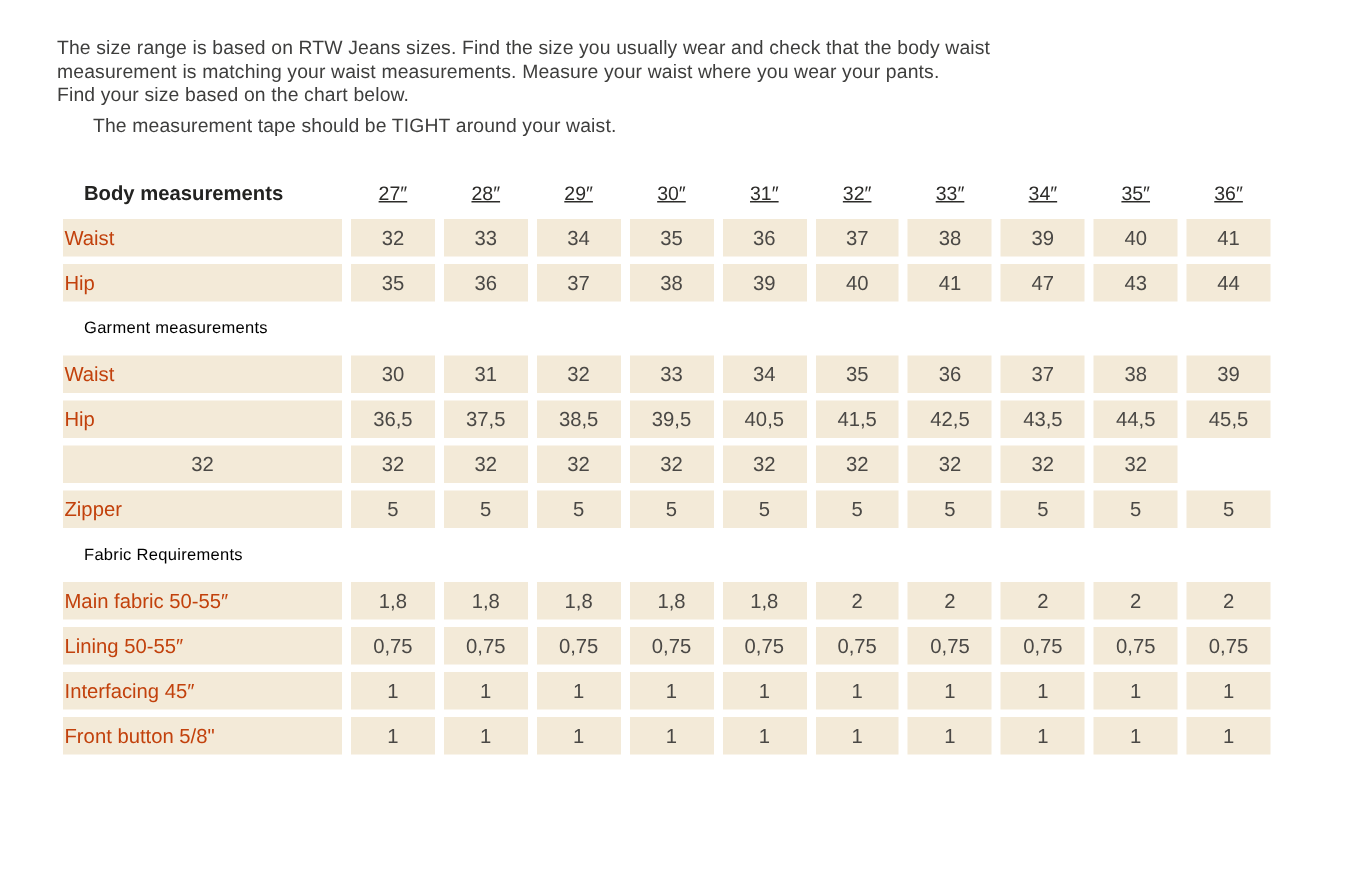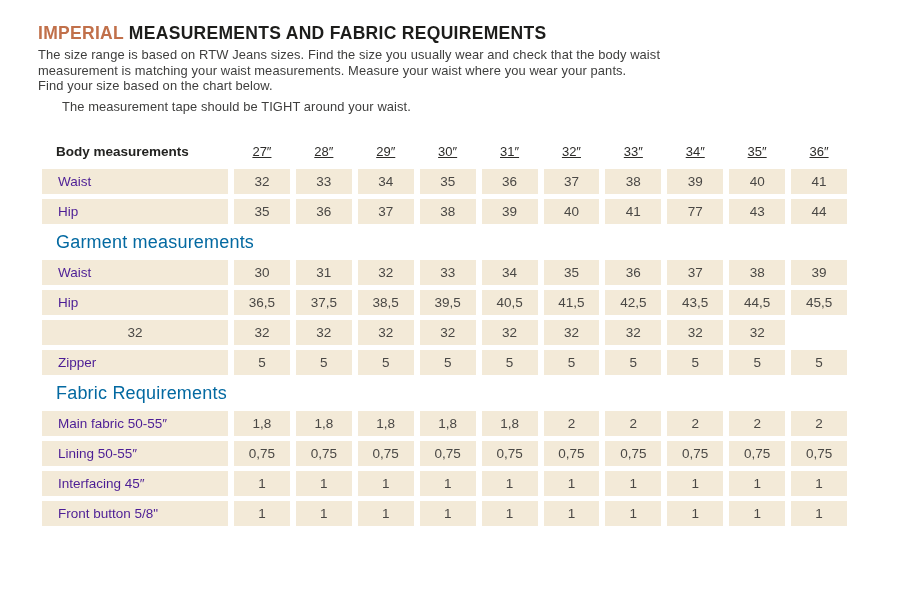--- a/index.html
+++ b/index.html
@@ -19,41 +19,40 @@
   }
   .intro p.spaced{margin-top:5px;margin-left:24px;}
   .size-table{margin:24px 0 0 4px;width:805px;}
   .row{
     display:grid;grid-template-columns:186px repeat(10,1fr);
     column-gap:6px;height:25px;margin-bottom:5px;text-align:right;
   }
   .row.header-row{height:26px;background:none;}
   .cell{display:flex;align-items:center;}
   .label-cell{
-    background:#f3ead8;padding-left:16px;font-size:13.5px;color:#4c1d95;
+    background:#f3ead8;padding-left:1px;font-size:13.5px;color:#c2410c;
   }
   .value-cell{
     background:#f3ead8;justify-content:center;font-size:13.5px;color:#4a4845;
   }
   .header-row .header-label{
     background:none;padding-left:14px;font-size:13.5px;font-weight:600;color:#232321;
   }
   .header-row .size-cell{
     background:none;justify-content:center;font-size:13px;font-weight:500;color:#2d2c2a;text-decoration:underline;
   }
   .section-header{
     height:26px;display:flex;align-items:center;padding-left:14px;
-    font-size:18px;color:#0369a1;margin-bottom:5px;letter-spacing:.2px;text-align:right;
+    font-size:11px;color:#000000;margin-bottom:5px;letter-spacing:.2px;text-align:right;
   }
 </style>
 </head>
 <body>
 
 <div class="content">
-  <h1><span class="accent">IMPERIAL</span><span> MEASUREMENTS AND FABRIC REQUIREMENTS</span></h1>
   <div class="intro">
     <p>The size range is based on RTW Jeans sizes. Find the size you usually wear and check that the body waist measurement is matching your waist measurements. Measure your waist where you wear your pants.</p>
     <p>Find your size based on the chart below.</p>
     <p class="spaced">The measurement tape should be TIGHT around your waist.</p>
   </div>
 
   <div class="size-table">
       <div class="row header-row">
         <div class="cell header-label">Body measurements</div>
         <div class="cell size-cell">27″</div>
@@ -82,21 +81,21 @@
       </div>
       <div class="row data-row">
         <div class="cell label-cell">Hip</div>
         <div class="cell value-cell">35</div>
         <div class="cell value-cell">36</div>
         <div class="cell value-cell">37</div>
         <div class="cell value-cell">38</div>
         <div class="cell value-cell">39</div>
         <div class="cell value-cell">40</div>
         <div class="cell value-cell">41</div>
-        <div class="cell value-cell">77</div>
+        <div class="cell value-cell">47</div>
         <div class="cell value-cell">43</div>
         <div class="cell value-cell">44</div>
       </div>
       <div class="section-header">Garment measurements</div>
       <div class="row data-row">
         <div class="cell label-cell">Waist</div>
         <div class="cell value-cell">30</div>
         <div class="cell value-cell">31</div>
         <div class="cell value-cell">32</div>
         <div class="cell value-cell">33</div>

